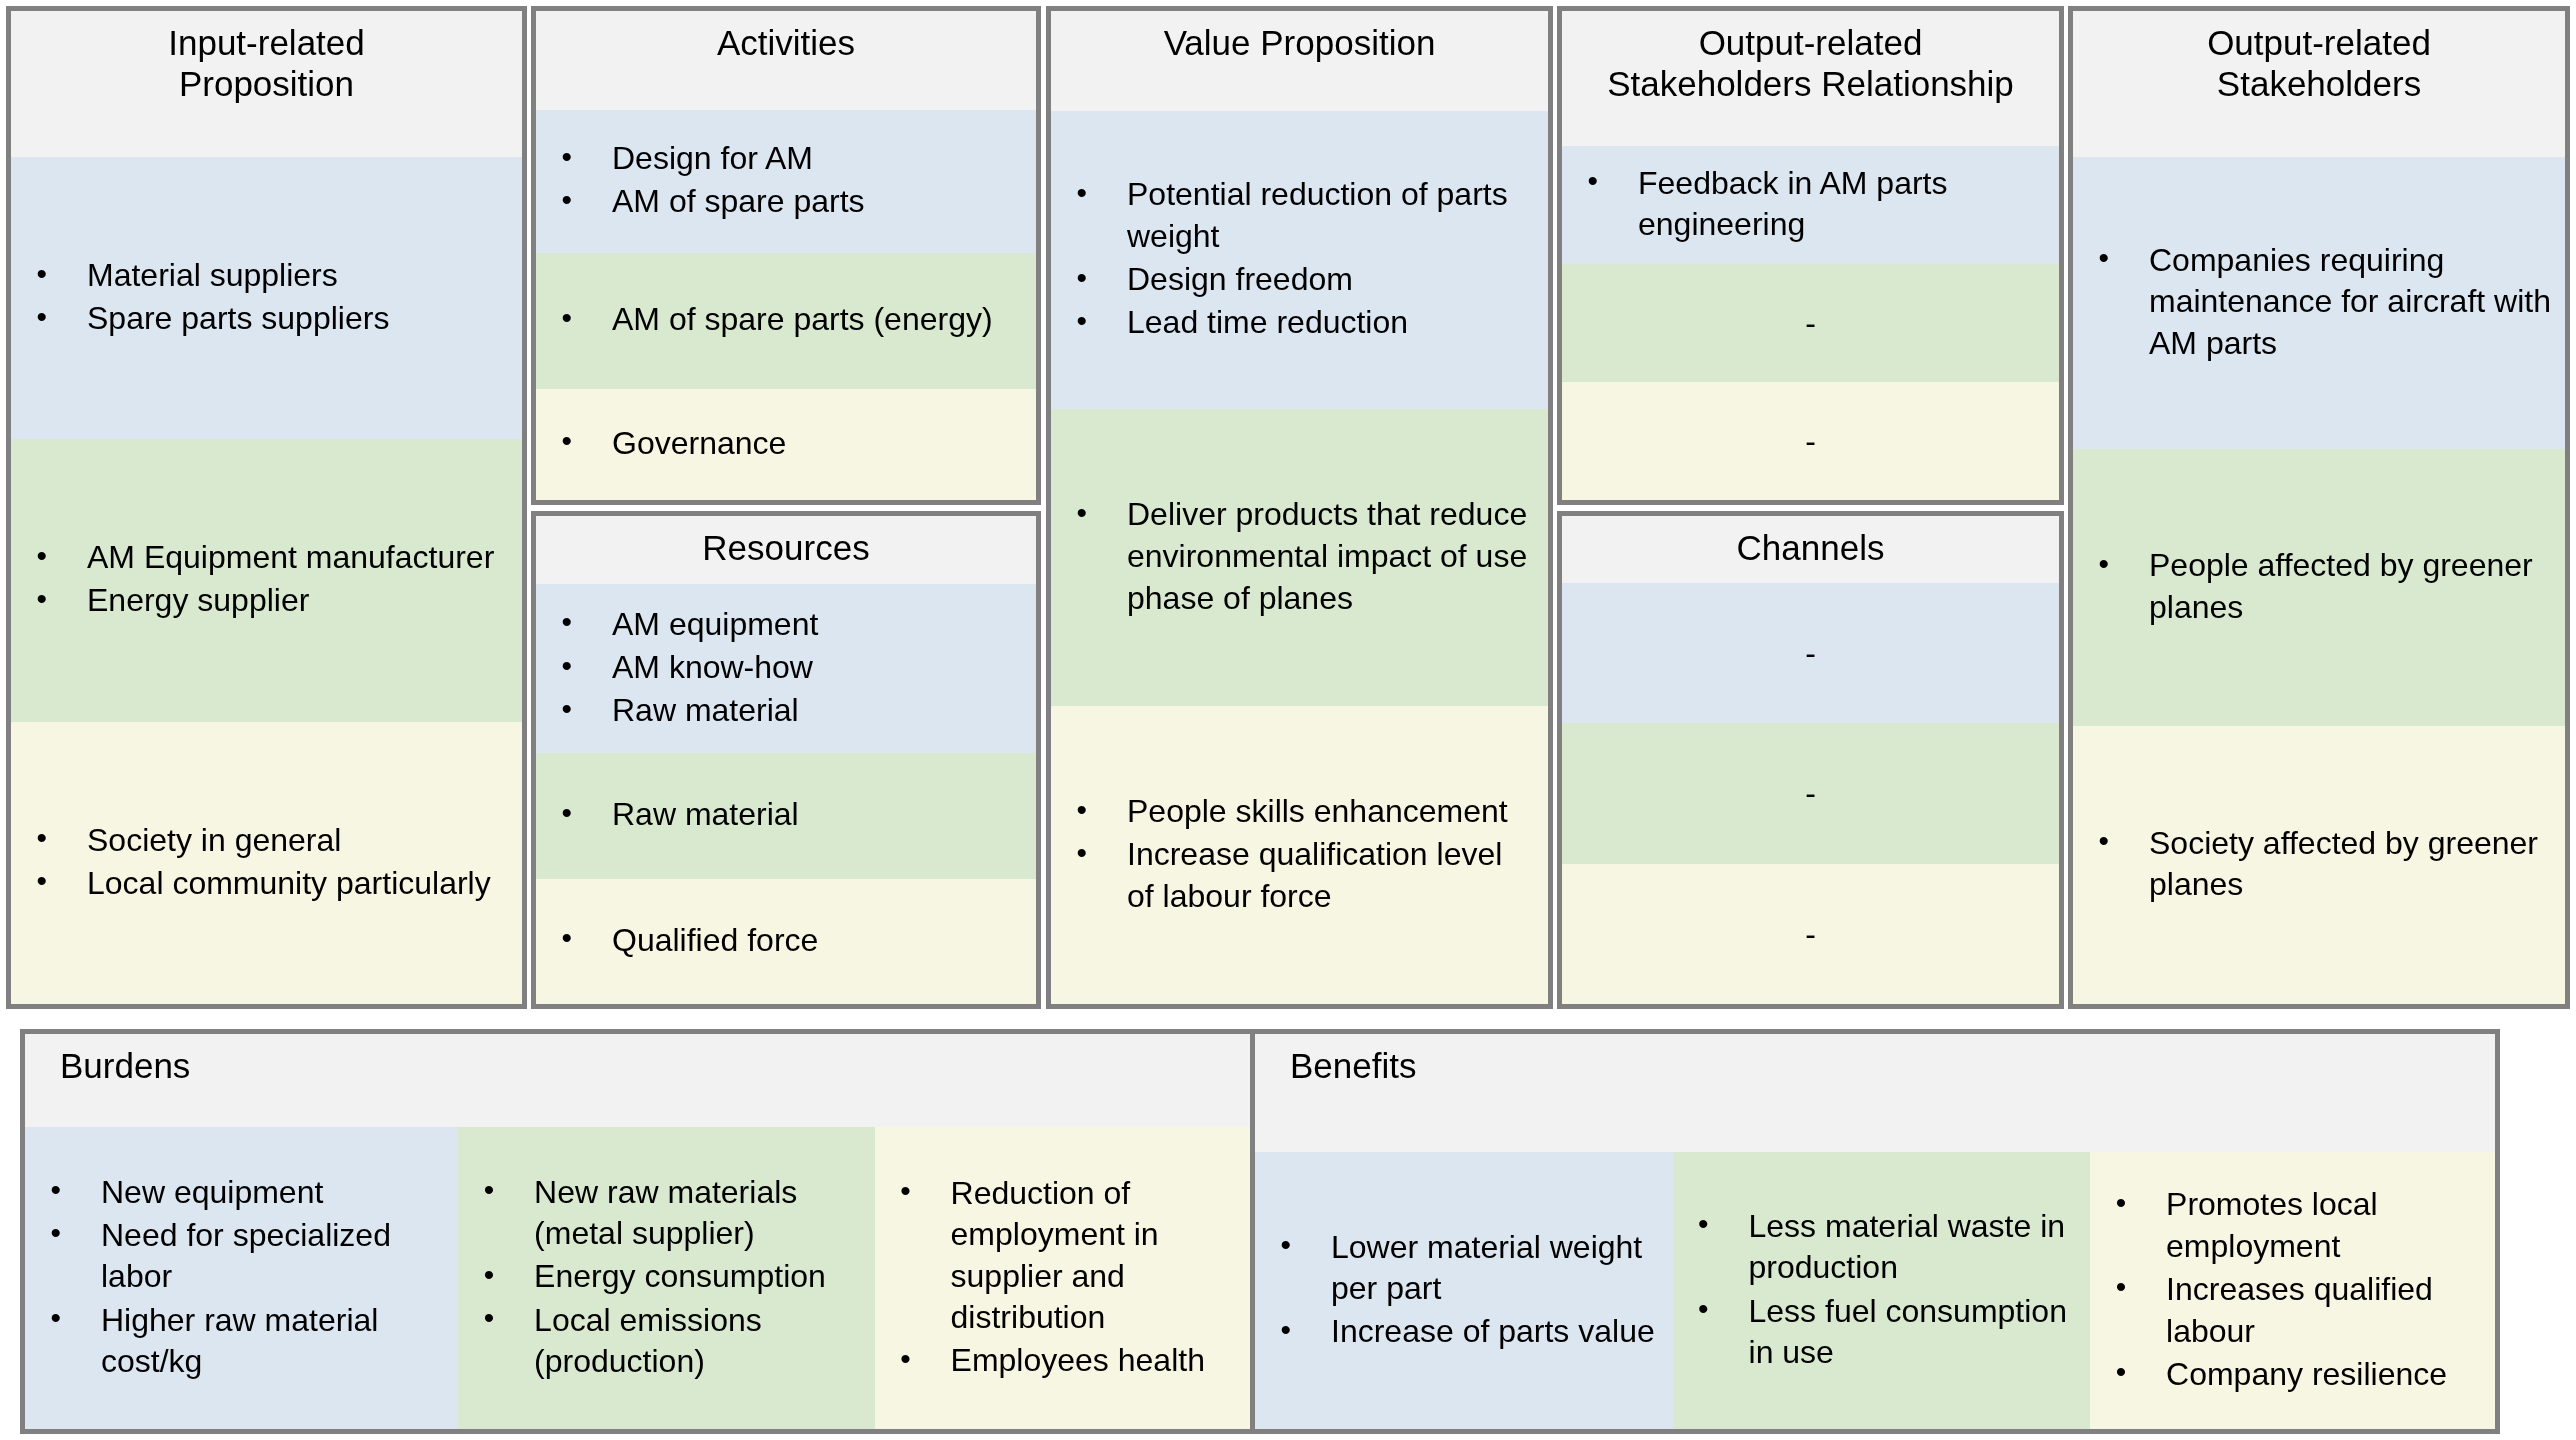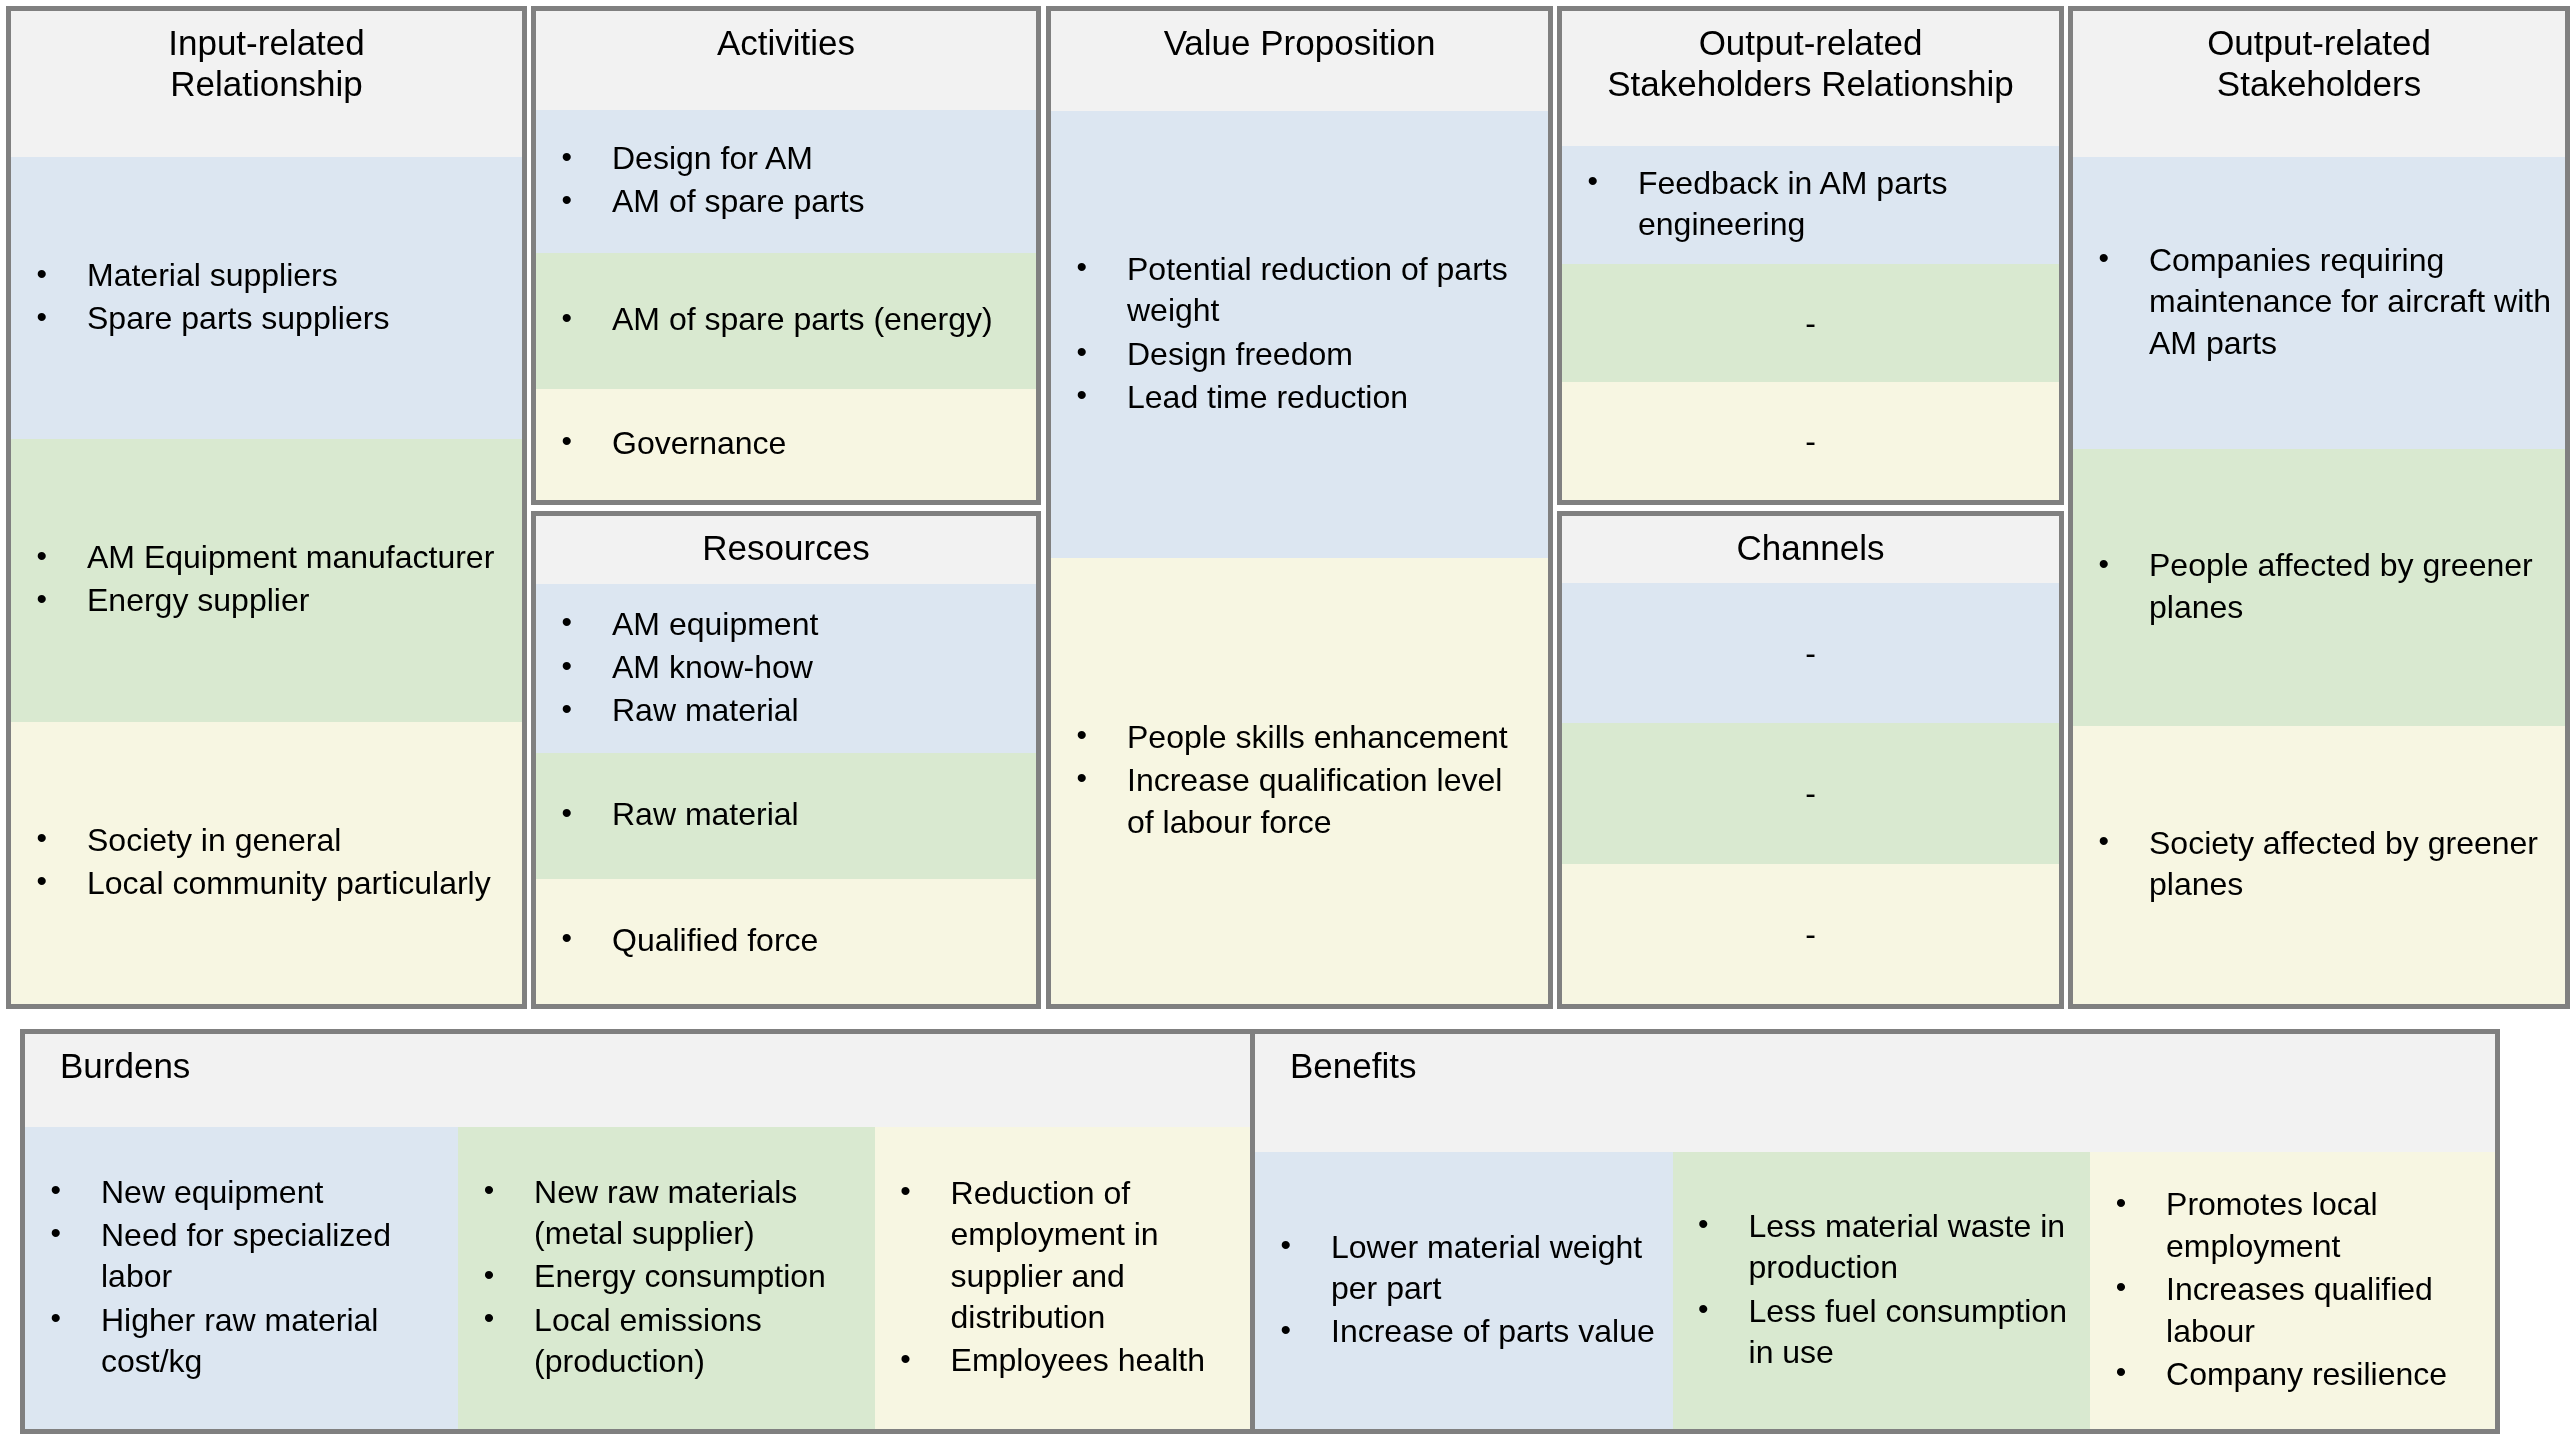--- a/index.html
+++ b/index.html
@@ -104,21 +104,21 @@
     justify-content: center;
   }
 </style>
 </head>
 <body>
 
 <div class="canvas">
 
   <div class="block" style="left:6px; top:6px; width:521px; height:1003px;">
     <div class="block-title" style="height:146px;">Input-related
-Relationship</div>
+Proposition</div>
     <div class="bands">
       <div class="band blue" style="flex:1 1 0;">
         <ul class="bullets">
           <li>Material suppliers</li>
           <li>Spare parts suppliers</li>
         </ul>
       </div>
       <div class="band green" style="flex:1 1 0;">
         <ul class="bullets">
           <li>AM Equipment manufacturer</li>
@@ -180,20 +180,25 @@
   </div>
 
   <div class="block" style="left:1046px; top:6px; width:507px; height:1003px;">
     <div class="block-title" style="height:100px;">Value Proposition</div>
     <div class="bands">
       <div class="band blue" style="flex:1 1 0;">
         <ul class="bullets">
           <li>Potential reduction of parts weight</li>
           <li>Design freedom</li>
           <li>Lead time reduction</li>
+        </ul>
+      </div>
+      <div class="band green" style="flex:1 1 0;">
+        <ul class="bullets">
+          <li>Deliver products that reduce environmental impact of use phase of planes</li>
         </ul>
       </div>
       <div class="band cream" style="flex:1 1 0;">
         <ul class="bullets">
           <li>People skills enhancement</li>
           <li>Increase qualification level of labour force</li>
         </ul>
       </div>
     </div>
   </div>

